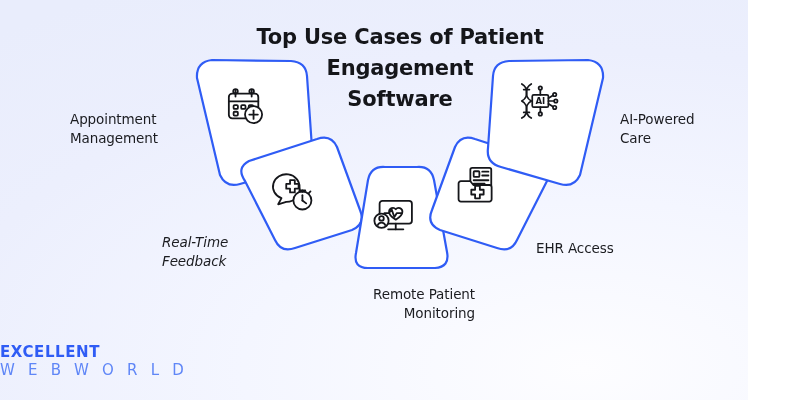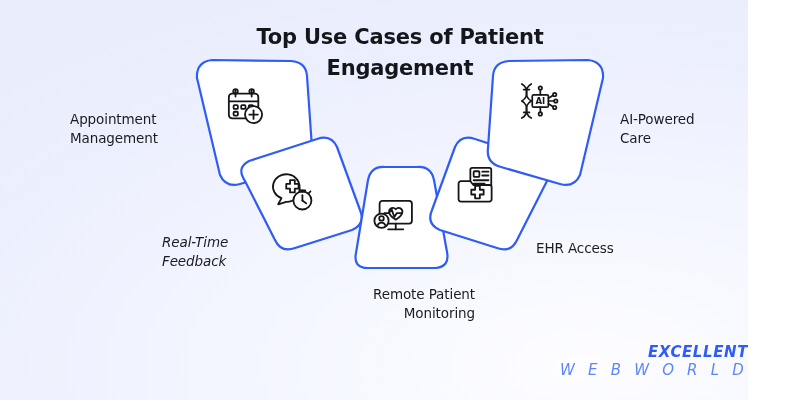--- a/index.html
+++ b/index.html
@@ -58,23 +58,22 @@
   .lbl-left  { text-align: left; }
   .lbl-right { text-align: left; }
   .lbl-center{ text-align: right; }
 
   
   #logo {
     position: absolute;
     left: 0;
     right: 0;
     bottom: 22px;
-    text-align: right;
+    text-align: left;
     line-height: 1;
-    font-style: italic;
   }
   #logo .logo-main {
     display: block;
     font-family: "DejaVu Sans", sans-serif;
     font-size: 15px;
     font-weight: 700;
     letter-spacing: 0.6px;
     color: #2f5cf5;
   }
   #logo .logo-sub {
@@ -88,20 +87,21 @@
   }
 </style>
 </head>
 <body>
 
 <div id="canvas">
 
   <div id="title">
     <span>Top Use Cases</span><span> of Patient</span><br>
     <span>Engagement</span><br>
+    <span>Software</span>
   </div>
 
   <svg id="arc" viewBox="0 0 800 400">
 
     <g>
       <path d="M197 78 Q196 62 212 60 L291 61 Q306 62 307 76 L312 148
                Q314 163 299 167 L240 184 Q226 188 220 175 Z" fill="#ffffff" stroke="#2f5cf5" stroke-width="2.2" stroke-linejoin="round"></path>
       <g transform="translate(226,88) scale(0.95)" fill="none" stroke="#15161a" stroke-width="1.9" stroke-linecap="round" stroke-linejoin="round">
         <rect x="3" y="6" width="31" height="26" rx="3.5"></rect>
         <line x1="3" y1="14" x2="34" y2="14"></line>

